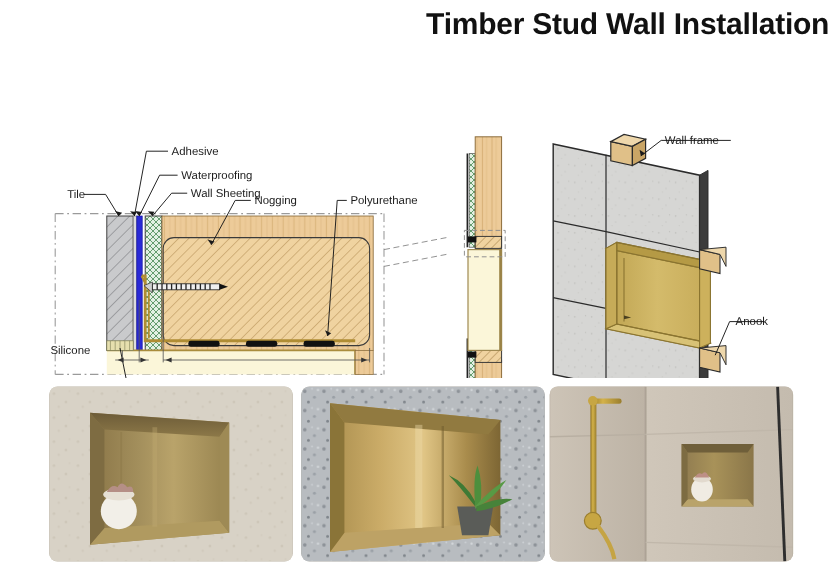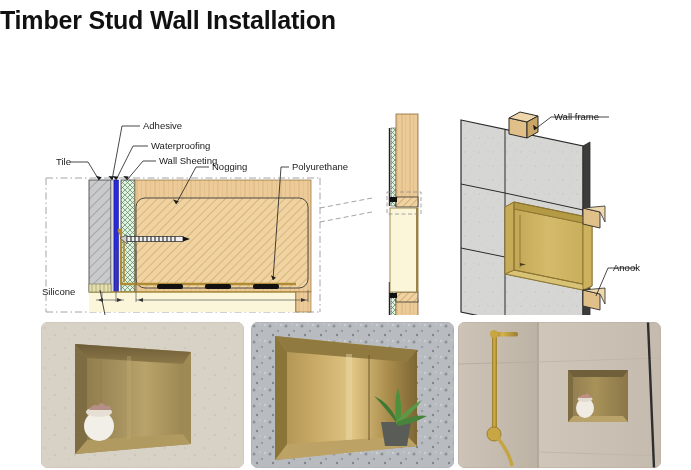--- a/index.html
+++ b/index.html
@@ -5,21 +5,21 @@
   html,body{margin:0;padding:0;}
   body{
     width:691px;height:470px;background:#ffffff;
     font-family:"Liberation Sans", sans-serif;
     overflow:hidden;position:relative;
   }
   #page{position:relative;width:691px;height:470px;}
 
   .title{
     position:absolute;left:0;top:6px;width:691px;
-    text-align:left;
+    text-align:right;
     font-size:25px;font-weight:bold;color:#111111;
     letter-spacing:-0.2px;
   }
 
   .diagram-area{position:absolute;left:0;top:50px;width:691px;height:265px;}
   .photo-strip{position:absolute;left:0;top:318px;width:691px;height:152px;}
 
   svg{display:block;}
 
   .photo{

